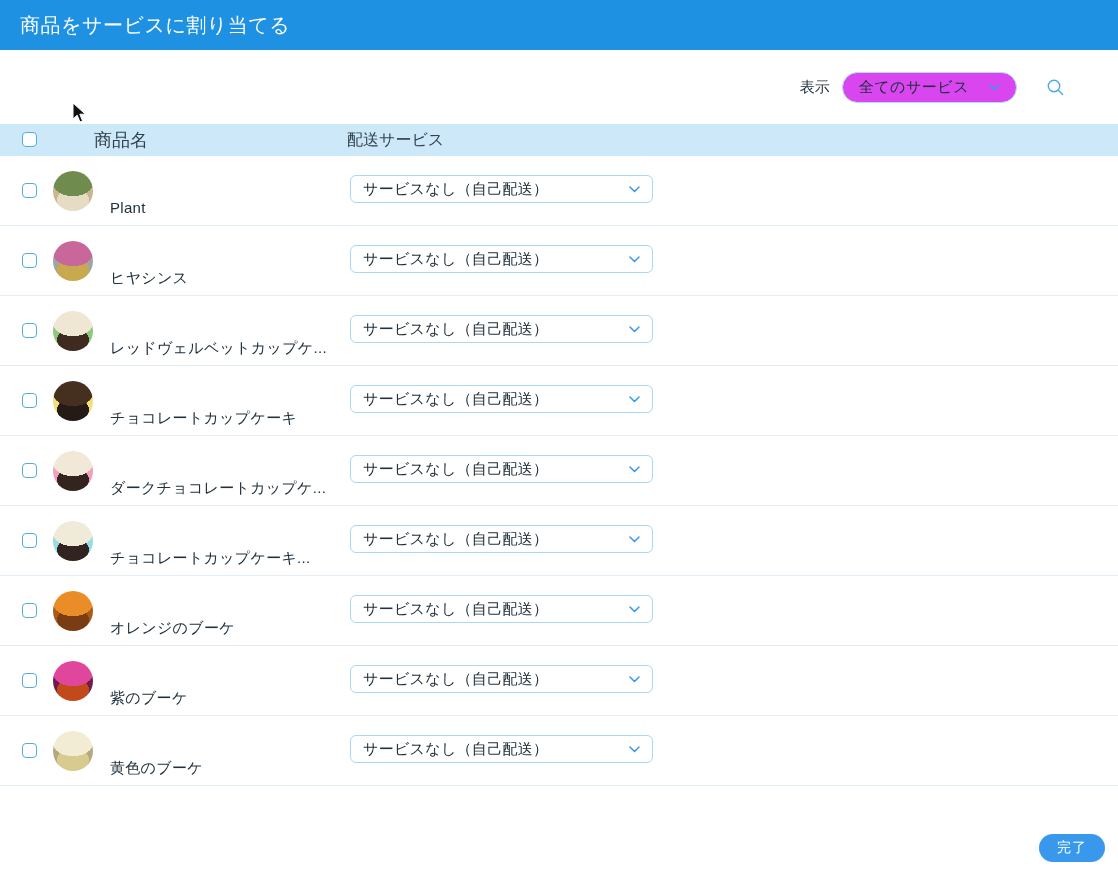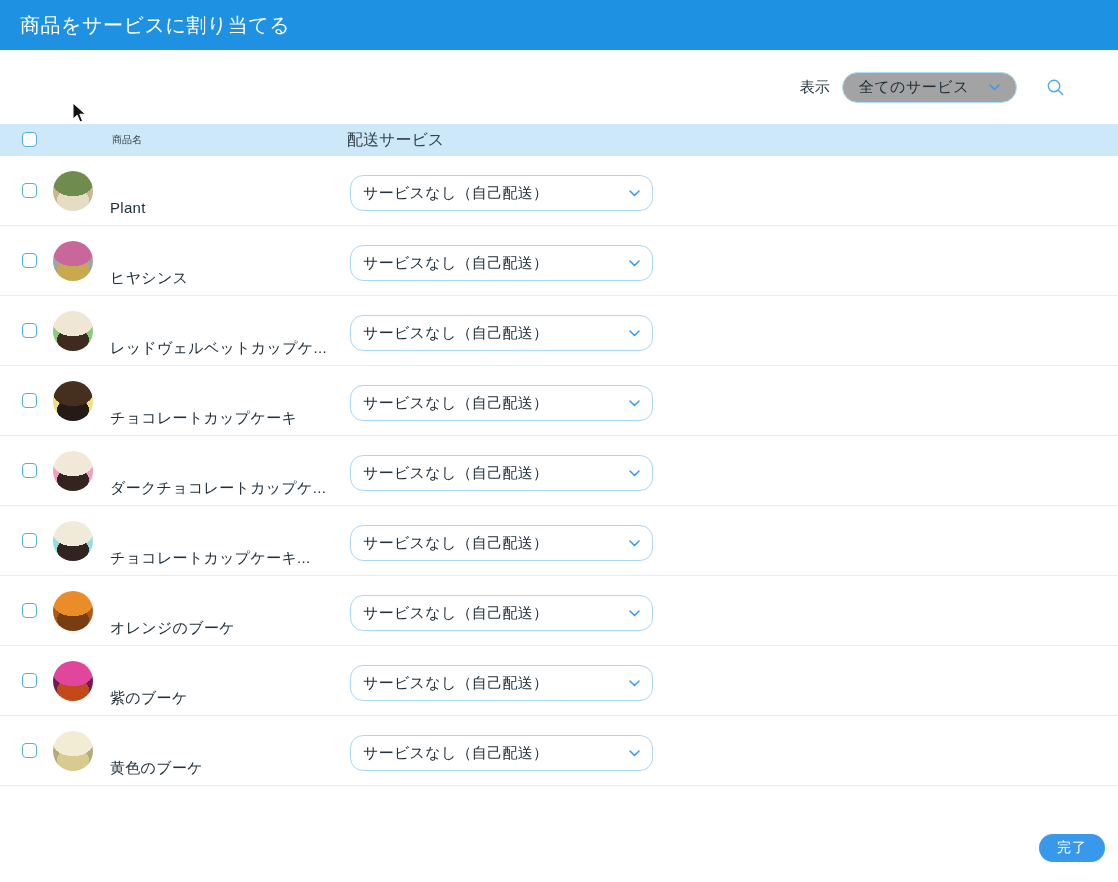--- a/index.html
+++ b/index.html
@@ -29,35 +29,35 @@
   
   .subheader{
     height:74px;display:flex;align-items:center;
     padding:0 52px 0 20px;background:#ffffff;
   }
   .instruction{font-size:17px;color:var(--text);letter-spacing:.5px;}
   .spacer{flex:1;}
   .filter-label{font-size:15px;color:var(--text);margin-right:12px;}
   .filter-pill{
     height:31px;border:1px solid var(--pill-border);border-radius:16px;
-    display:flex;align-items:center;padding:4px 16px;background:#a3a3a3;cursor:pointer;
+    display:flex;align-items:center;padding:4px 16px;background:#d946ef;cursor:pointer;
   }
   .filter-pill .pill-value{font-size:15px;color:var(--text);letter-spacing:.5px;}
   .filter-pill .chev{margin-left:20px;}
   .search-btn{
     margin-left:27px;width:22px;height:22px;display:flex;
     align-items:center;justify-content:center;cursor:pointer;background:none;border:none;
   }
   
   .table-head{
     height:32px;background:var(--table-header-bg);position:relative;
   }
   .table-head .col-name{
-    position:absolute;left:112px;top:0;line-height:32px;
-    font-size:10px;color:var(--muted-text);
+    position:absolute;left:94px;top:0;line-height:32px;
+    font-size:18px;color:var(--muted-text);
   }
   .table-head .col-service{
     position:absolute;left:347px;top:0;line-height:32px;
     font-size:16px;color:var(--muted-text);
   }
   .checkbox{
     width:15px;height:15px;border:1.5px solid var(--checkbox-border);
     border-radius:4px;background:#ffffff;cursor:pointer;
   }
   .table-head .checkbox{position:absolute;left:22px;top:8px;}
@@ -66,22 +66,22 @@
   .row .checkbox{position:absolute;left:22px;top:27px;}
   .avatar{
     position:absolute;left:53px;top:15px;width:40px;height:40px;border-radius:50%;
     background:#ccc;
   }
   .pname{
     position:absolute;left:110px;top:17px;line-height:70px;
     font-size:15px;color:var(--text);letter-spacing:.3px;white-space:nowrap;
   }
   .select{
-    position:absolute;left:350px;top:19px;width:303px;height:36px;
-    border:1px solid var(--control-border);border-radius:13px;background:#fff;
+    position:absolute;left:350px;top:19px;width:303px;height:28px;
+    border:1px solid var(--control-border);border-radius:6px;background:#fff;
     display:flex;align-items:center;padding:0 12px;cursor:pointer;
   }
   .select .select-value{flex:1;font-size:15px;color:var(--text);letter-spacing:.3px;}
   
   .footer{height:96px;position:relative;background:#ffffff;}
   .done-btn{
     position:absolute;right:13px;top:48px;min-width:64px;height:28px;
     background:var(--accent);border:none;border-radius:15px;
     color:#fff;font-size:14px;padding:0 18px;cursor:pointer;
     font-family:inherit;letter-spacing:1px;

